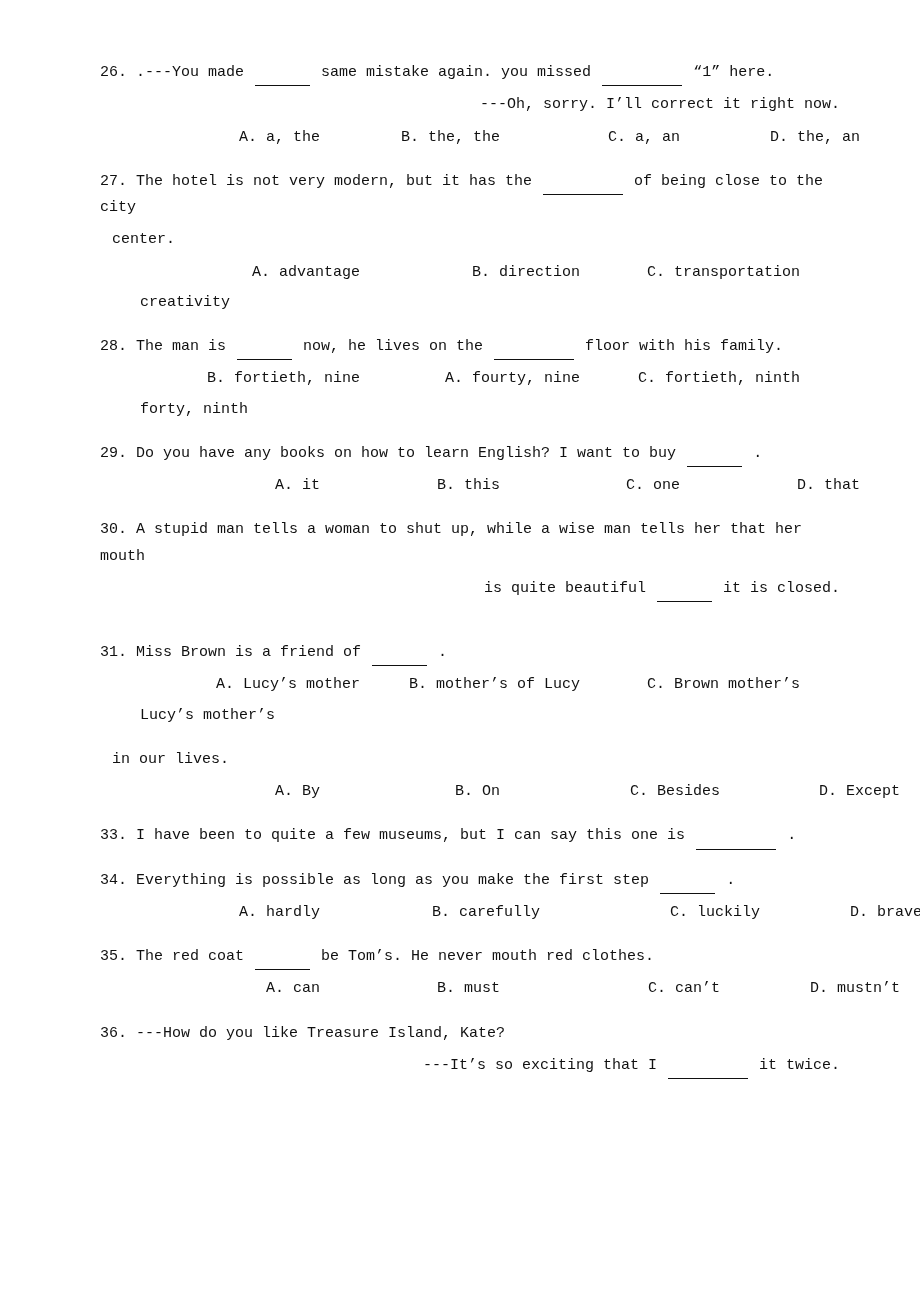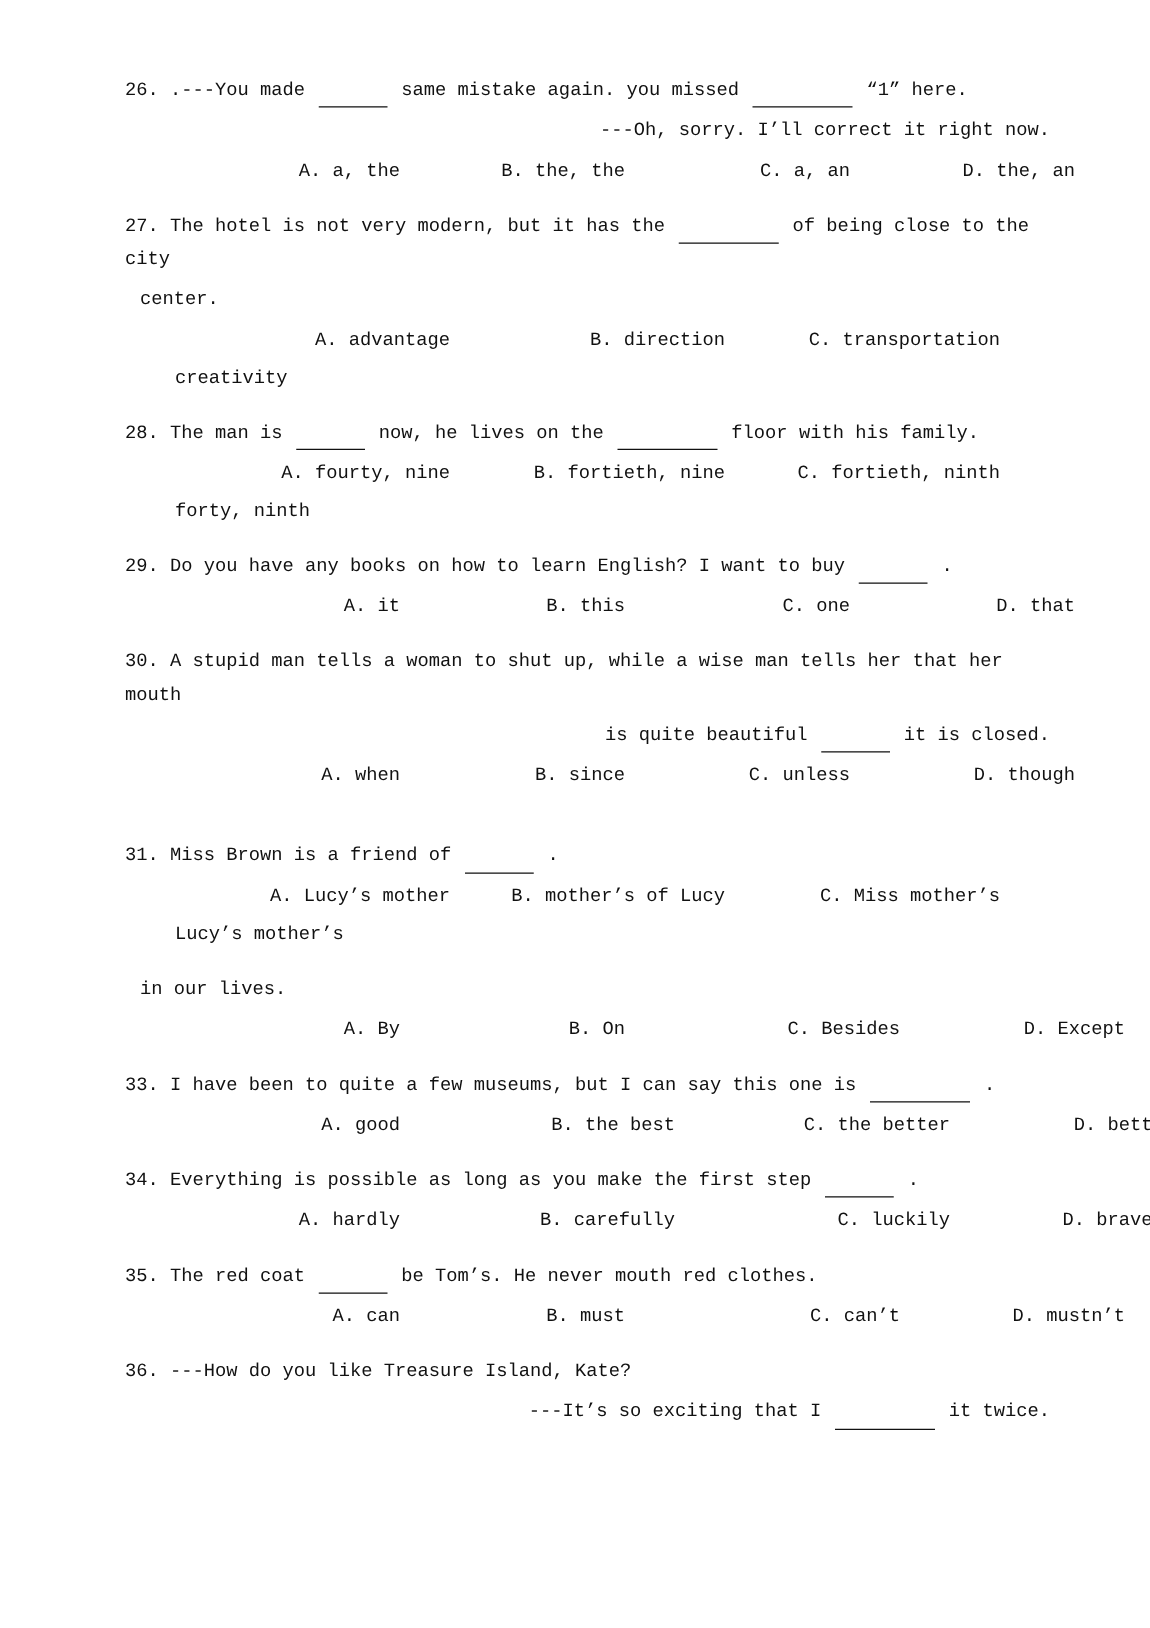--- a/index.html
+++ b/index.html
@@ -117,22 +117,22 @@
 
 <div class="question-block">
   <div class="question-text">
     <span>28. The man is </span>
     <span class="blank"></span>
     <span>now, he lives on the </span>
     <span class="blank blank-long"></span>
     <span>floor with his family.</span>
   </div>
   <div class="options-row">
+    <span class="option option-wide">B. fortieth, nine</span>
     <span class="option option-wide">A. fourty, nine</span>
-    <span class="option option-wide">B. fortieth, nine</span>
     <span class="option option-wide">C. fortieth, ninth</span>
     <span class="option">D.</span>
   </div>
   <div class="options-row">
     <span>forty, ninth</span>
   </div>
 </div>
 
 <div class="question-block">
   <div class="question-text">
@@ -150,40 +150,34 @@
 
 <div class="question-block">
   <div class="question-text">
     <span>30. A stupid man tells a woman to shut up, while a wise man tells her that her mouth</span>
   </div>
   <div class="sub-text">
     <span>is quite beautiful </span>
     <span class="blank"></span>
     <span>it is closed.</span>
   </div>
-  <div class="options-row">
-    <span class="option">A. when</span>
-    <span class="option">B. since</span>
-    <span class="option">C. unless</span>
-    <span class="option">D. though</span>
-  </div>
 </div>
 
 <div class="spacer"></div>
 
 <div class="question-block">
   <div class="question-text">
     <span>31. Miss Brown is a friend of</span>
     <span class="blank"></span>
     <span>.</span>
   </div>
   <div class="options-row">
     <span class="option option-wide">A. Lucy’s mother</span>
     <span class="option option-wide">B. mother’s of Lucy</span>
-    <span class="option option-wide">C. Miss mother’s</span>
+    <span class="option option-wide">C. Brown mother’s</span>
     <span class="option">D.</span>
   </div>
   <div class="options-row">
     <span>Lucy’s mother’s</span>
   </div>
 </div>
 
 <div class="question-block">
   <div class="continuation" style="">in our lives.</div>
   <div class="options-row">
@@ -193,26 +187,20 @@
     <span class="option">D. Except</span>
   </div>
 </div>
 
 <div class="question-block">
   <div class="question-text">
     <span>33. I have been to quite a few museums, but I can say this one is</span>
     <span class="blank blank-long"></span>
     <span>.</span>
   </div>
-  <div class="options-row">
-    <span class="option">A. good</span>
-    <span class="option option-wide">B. the best</span>
-    <span class="option option-wide">C. the better</span>
-    <span class="option">D. better</span>
-  </div>
 </div>
 
 <div class="question-block">
   <div class="question-text">
     <span>34. Everything is possible as long as you make the first step</span>
     <span class="blank"></span>
     <span>.</span>
   </div>
   <div class="options-row">
     <span class="option">A. hardly</span>

